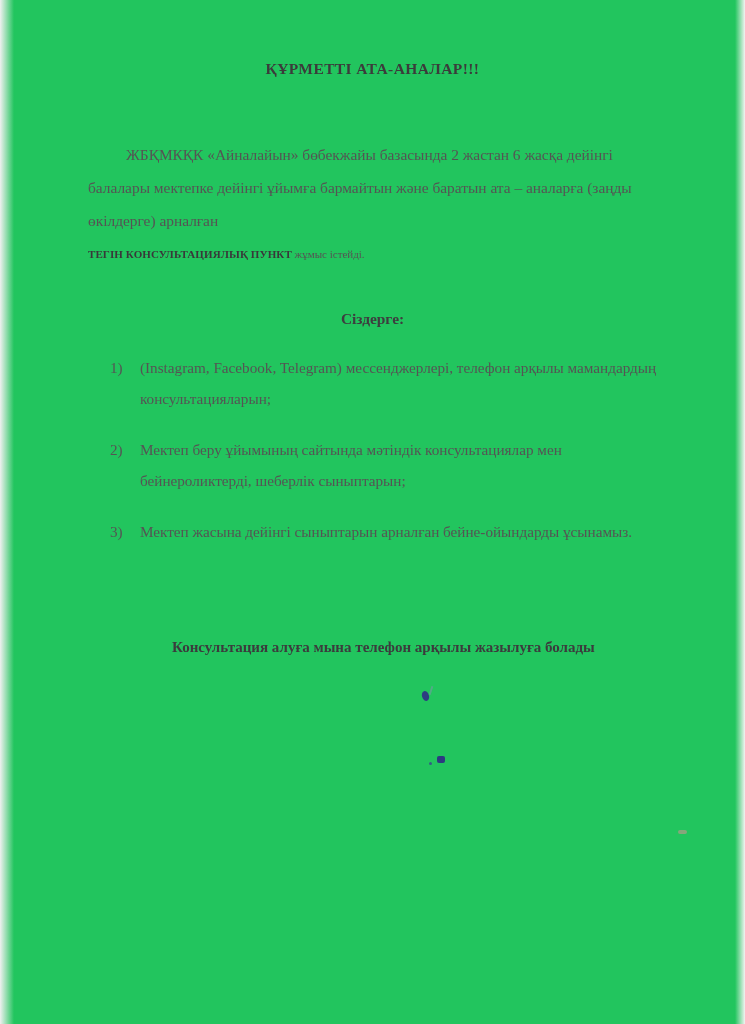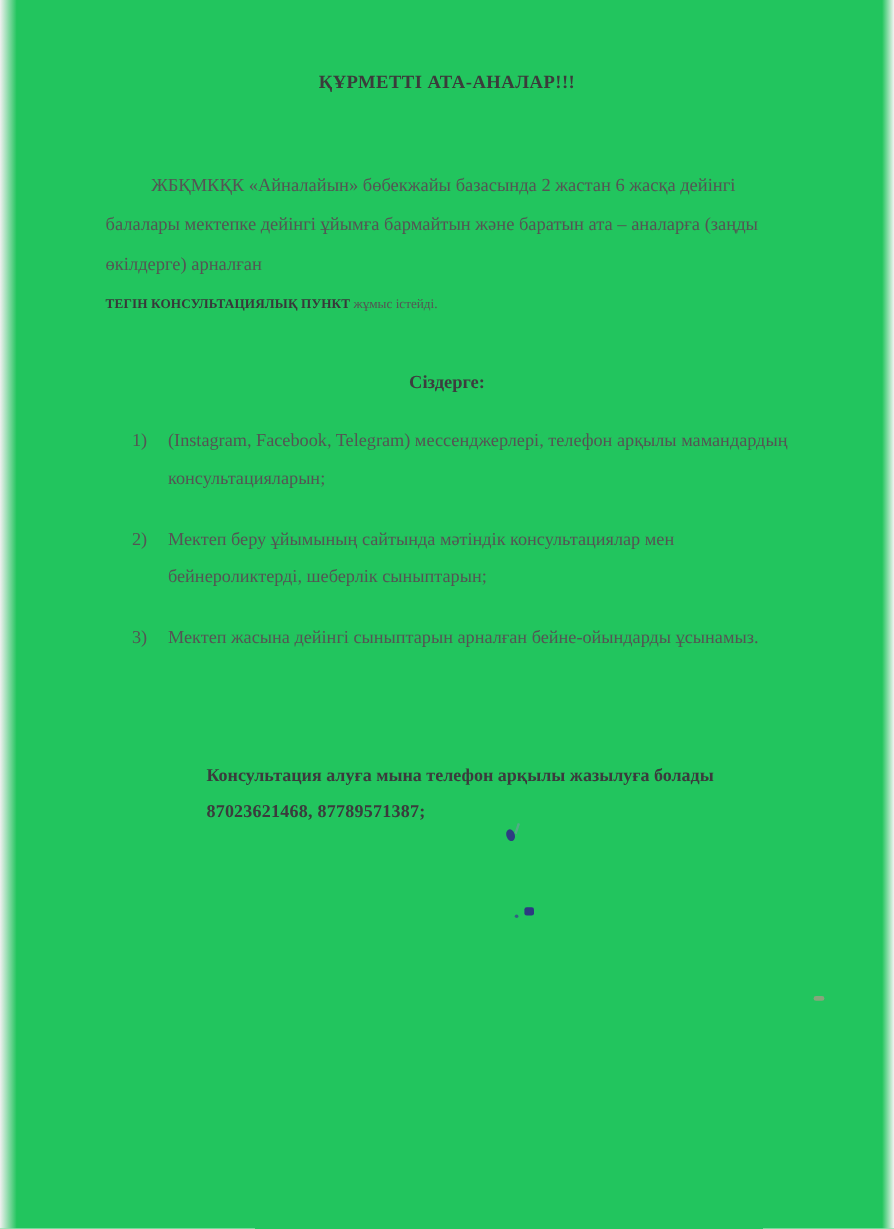--- a/index.html
+++ b/index.html
@@ -210,21 +210,20 @@
       <span class="li-text">Мектеп беру ұйымының сайтында мәтіндік консультациялар мен бейнероликтерді, шеберлік сыныптарын;</span>
     </div>
     <div class="list-item">
       <span class="marker">3)</span>
       <span class="li-text">Мектеп жасына дейінгі сыныптарын арналған бейне-ойындарды ұсынамыз.</span>
     </div>
   </div>
 
   <div class="closing">
     <span>Консультация алуға мына телефон арқылы жазылуға болады</span>
-    <span class="phones">87023621468, 87789571387;</span>
   </div>
 
   <div class="blot blot-a"></div>
   <div class="blot-a-tail"></div>
   <div class="blot blot-b"></div>
   <div class="blot blot-c"></div>
   <div class="speck"></div>
 
 </div>
 

